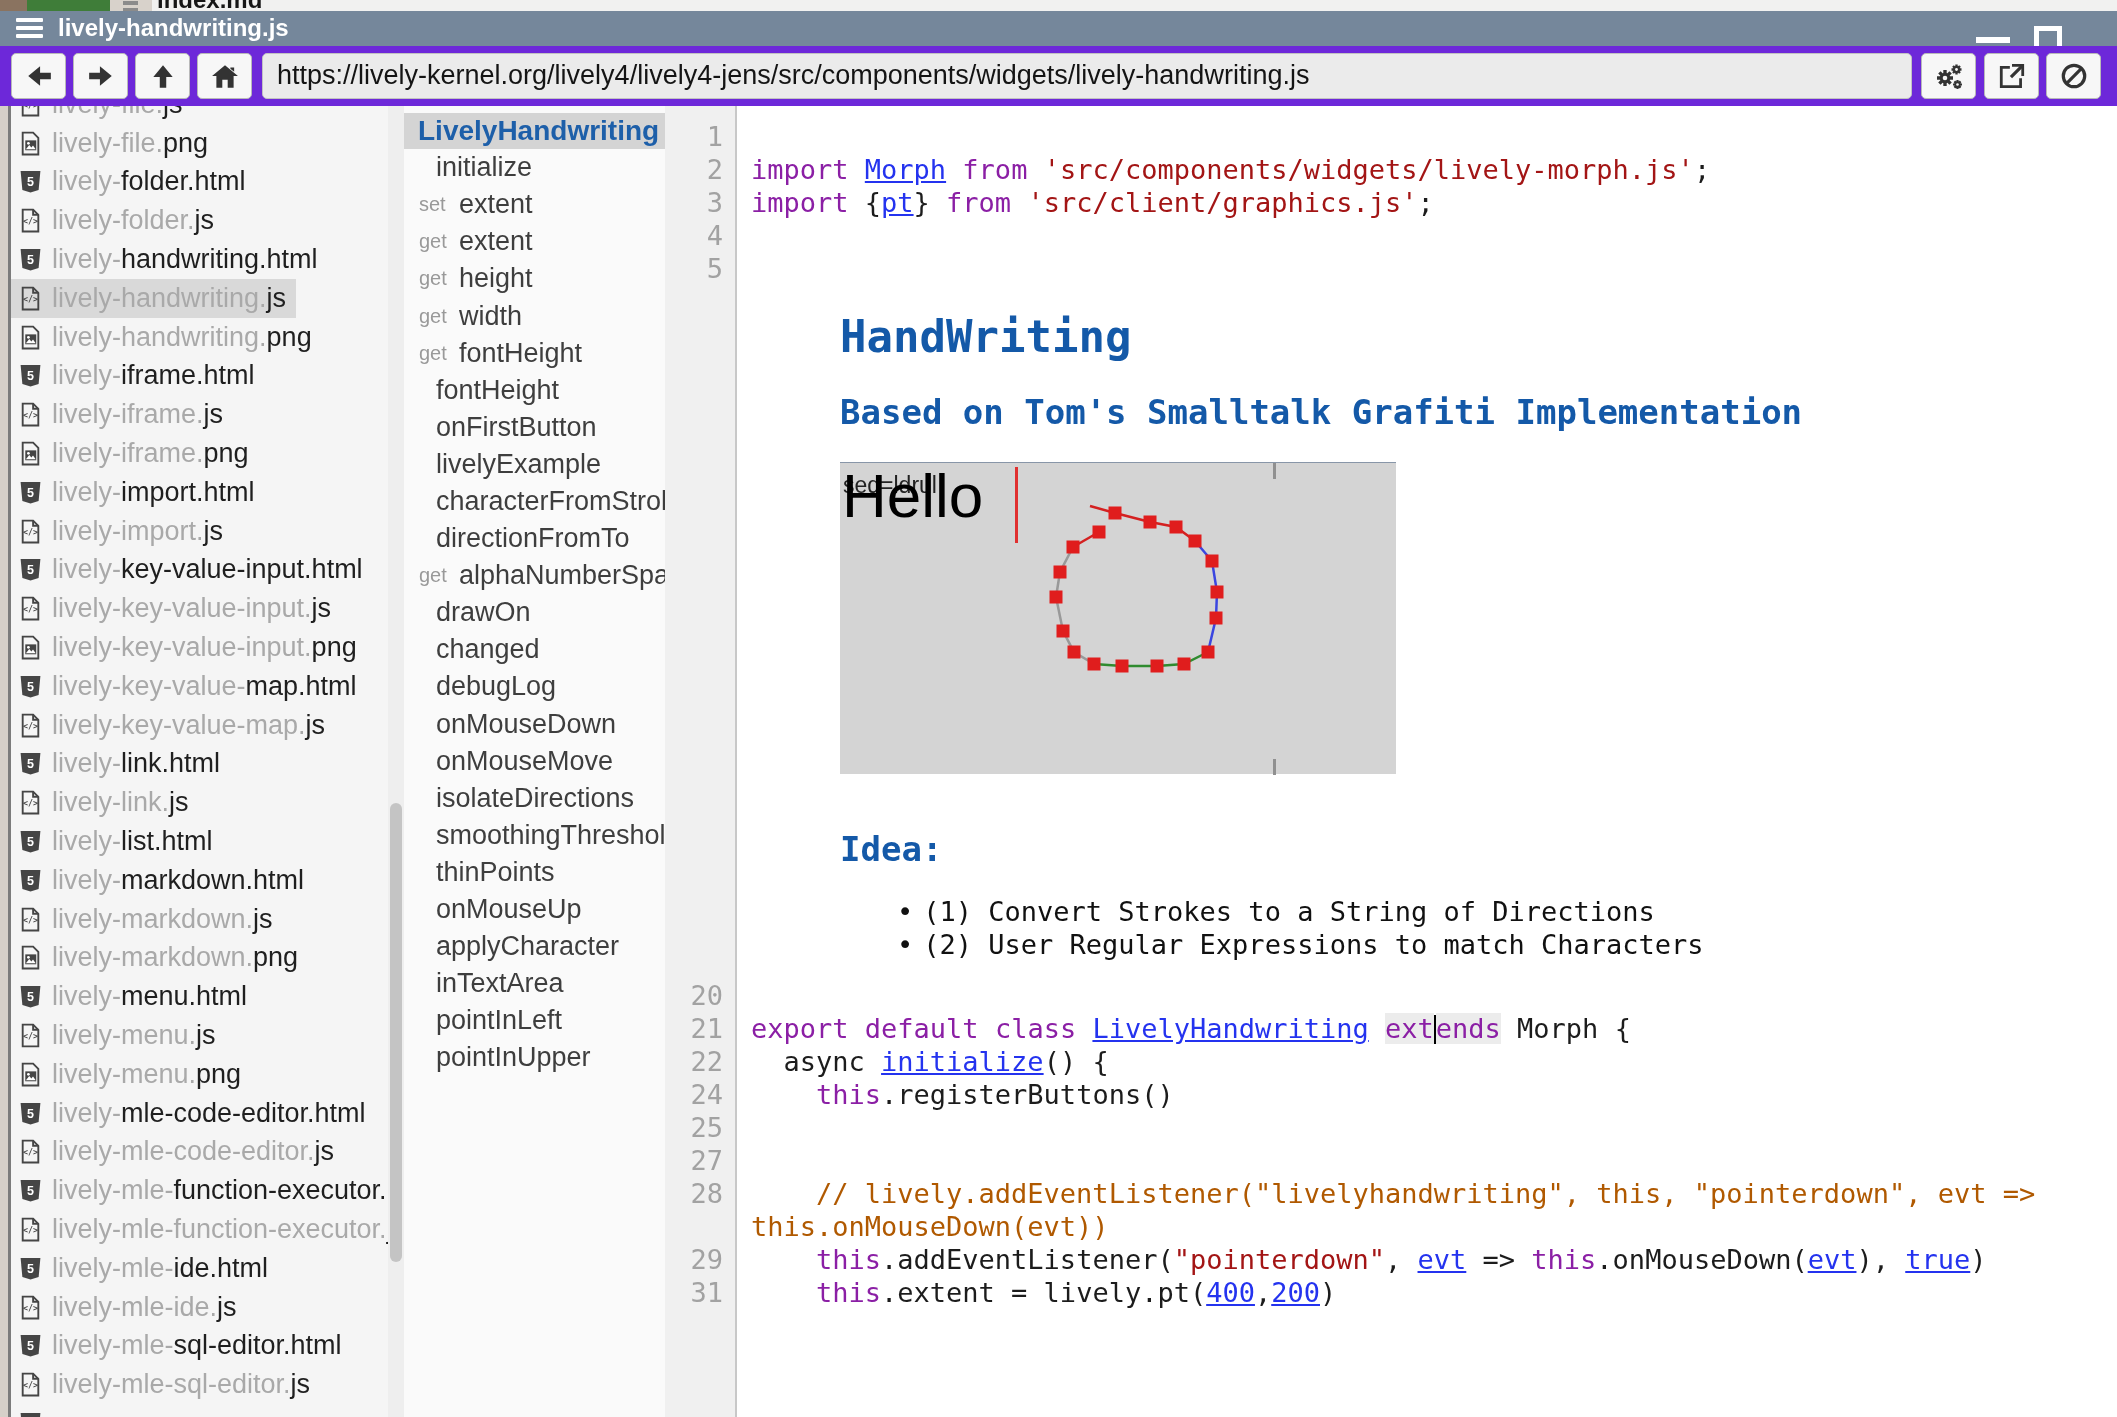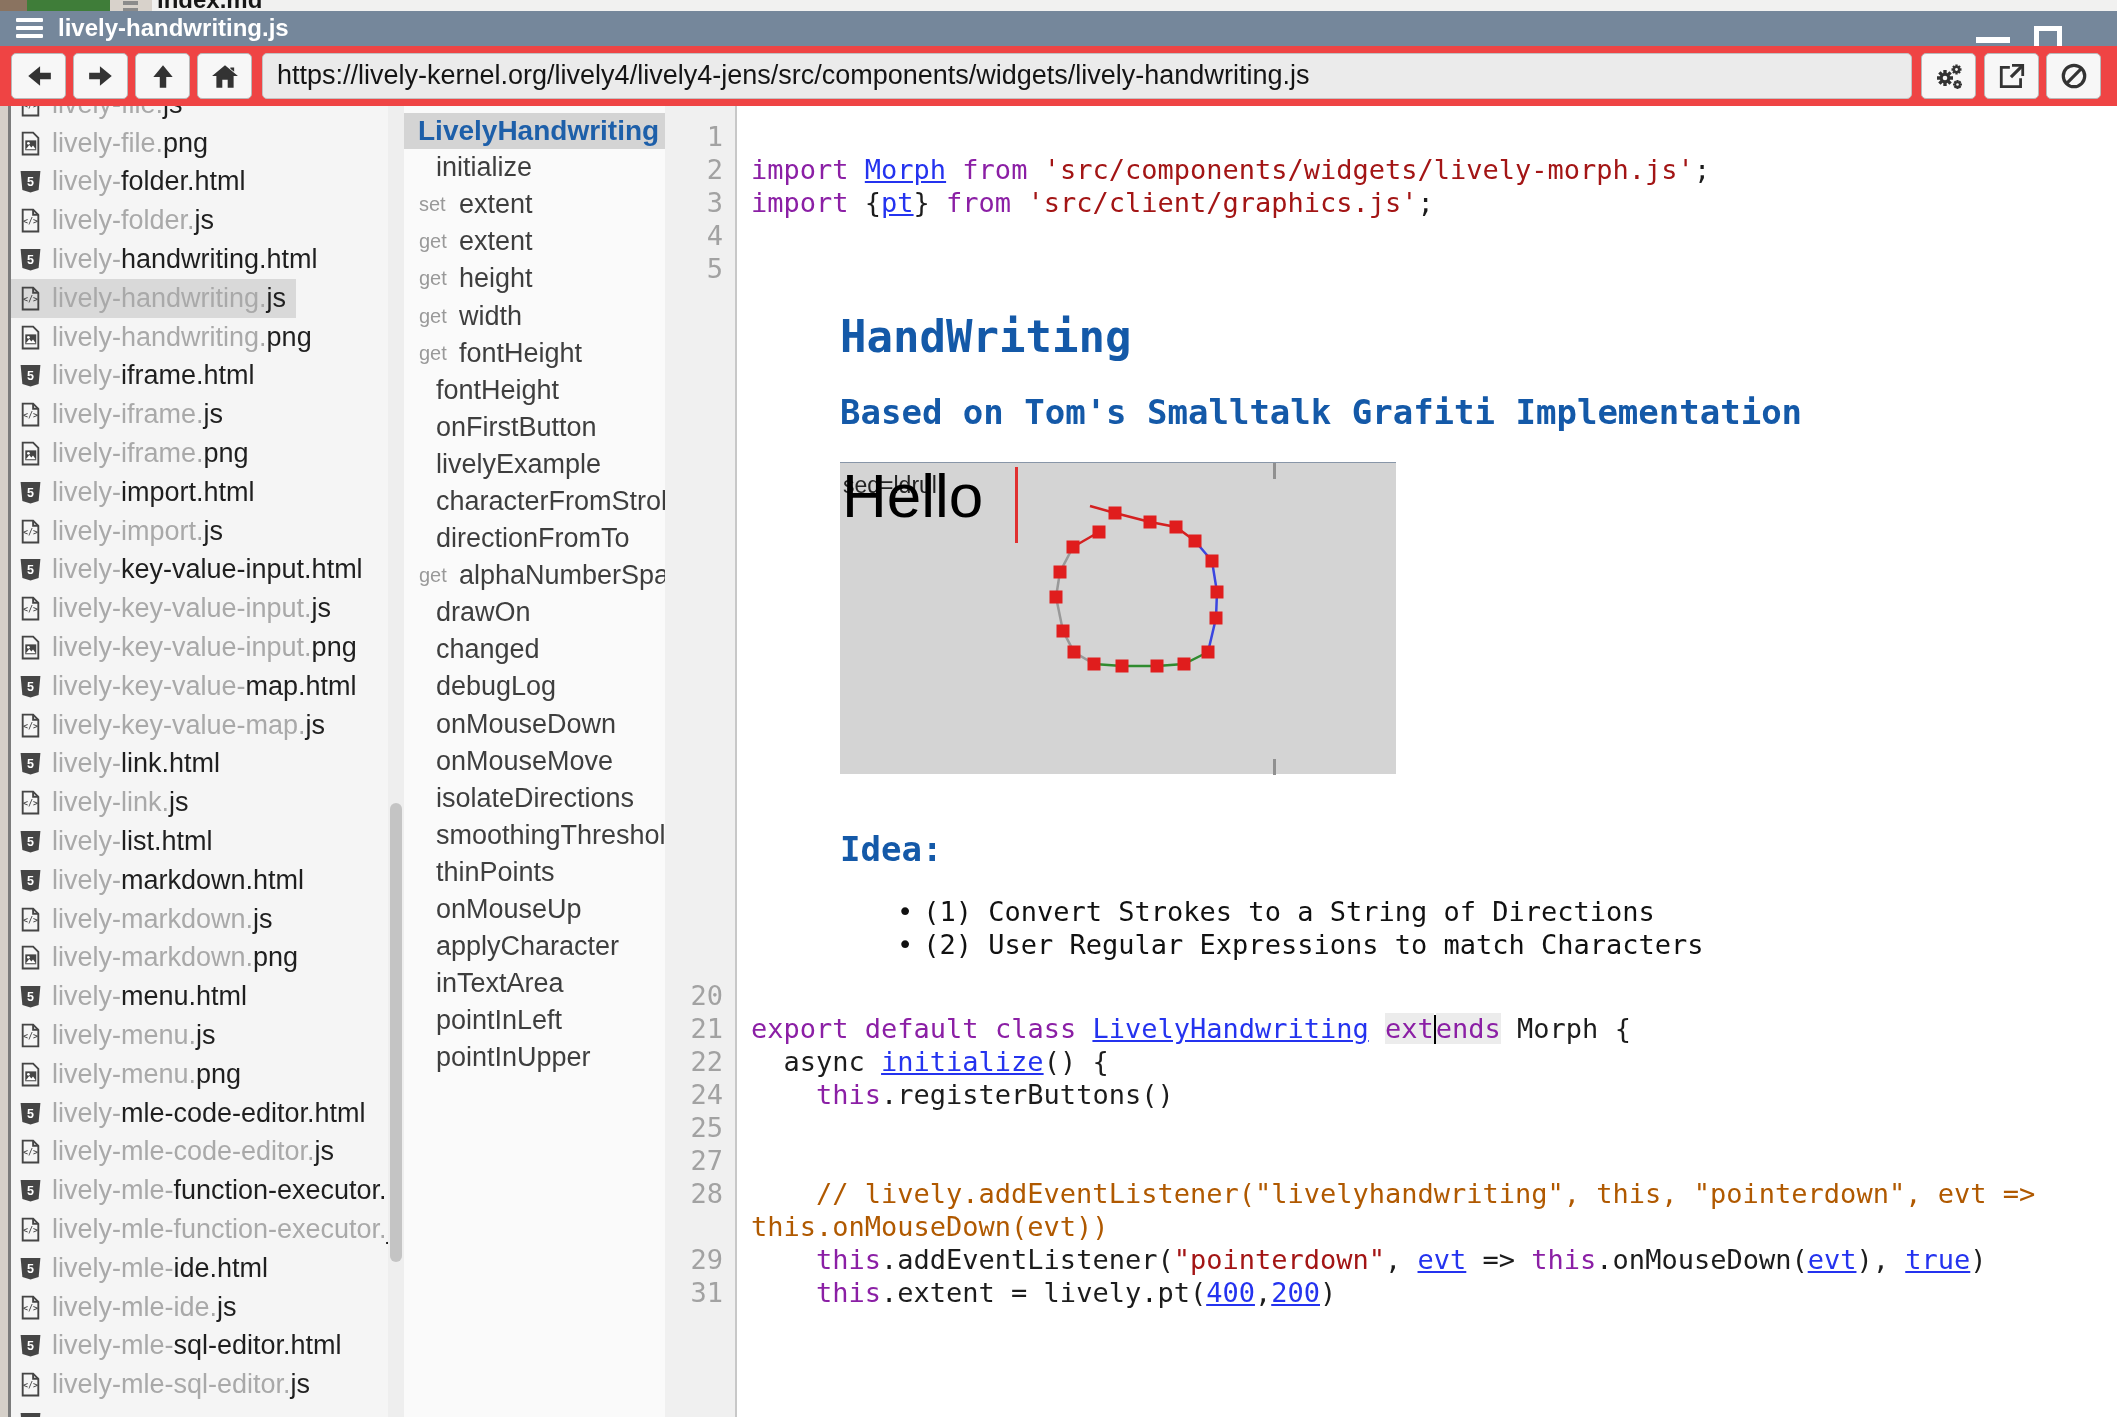--- a/index.html
+++ b/index.html
@@ -16,21 +16,21 @@
 
   
   .titlebar{position:absolute;left:0;top:11px;width:2117px;height:35px;background:#75879b;}
   .burger{position:absolute;left:16px;top:7px;width:27px;height:21px;cursor:pointer;}
   .burger i{display:block;height:4px;background:#fff;margin-bottom:4px;border-radius:1px;}
   .win-title{position:absolute;left:58px;top:3px;font-size:24px;font-weight:bold;color:#fff;}
   .win-min{position:absolute;left:1976px;top:26px;width:34px;height:6px;background:#fff;cursor:pointer;}
   .win-max{position:absolute;left:2034px;top:15px;width:18px;height:18px;border:5px solid #fff;cursor:pointer;}
 
   
-  .toolbar{position:absolute;left:0;top:46px;width:2117px;height:74px;background:#ef4444;border-bottom:1px solid #c6c6c6;box-sizing:border-box;}
+  .toolbar{position:absolute;left:0;top:46px;width:2117px;height:74px;background:#6d28d9;border-bottom:1px solid #c6c6c6;box-sizing:border-box;}
   .tbtn{position:absolute;top:7px;width:55px;height:46px;background:#f7f7f7;border:1px solid #b9b9b9;border-radius:5px;
         box-sizing:border-box;display:flex;align-items:center;justify-content:center;cursor:pointer;}
   .urlbox{position:absolute;left:262px;top:7px;width:1650px;height:46px;background:#ebebeb;border:1px solid #c2c2c2;
           border-radius:5px;box-sizing:border-box;font-size:27px;color:#141414;line-height:43px;padding-left:14px;
           white-space:nowrap;overflow:hidden;}
 
   
   .content{position:absolute;left:0;top:106px;width:2117px;height:1311px;background:#fff;}
   .desk-edge{position:absolute;left:0;top:0;width:8px;height:100%;background:#d6d0c9;}
   .win-edge{position:absolute;left:8px;top:0;width:3px;height:100%;background:#7c7c7c;}

